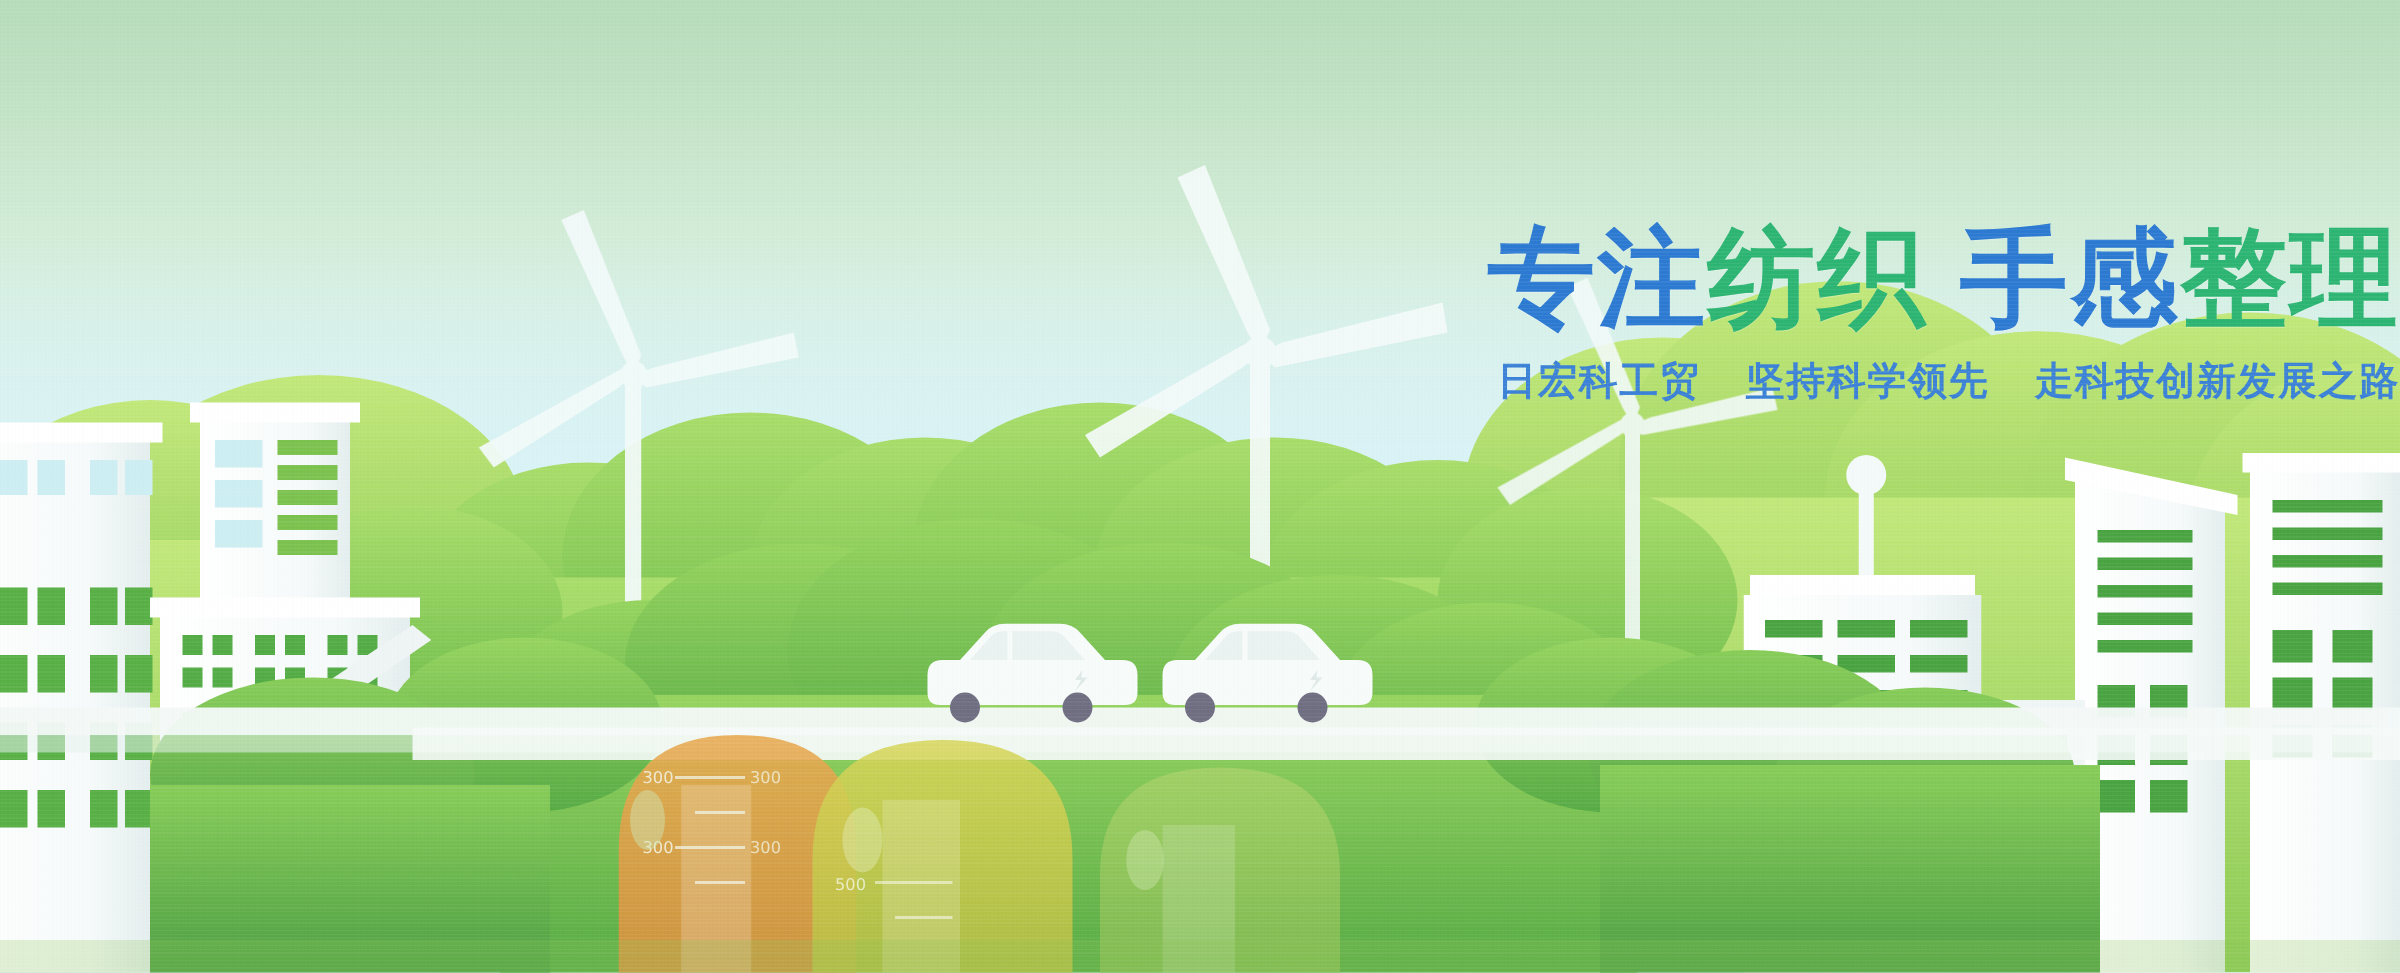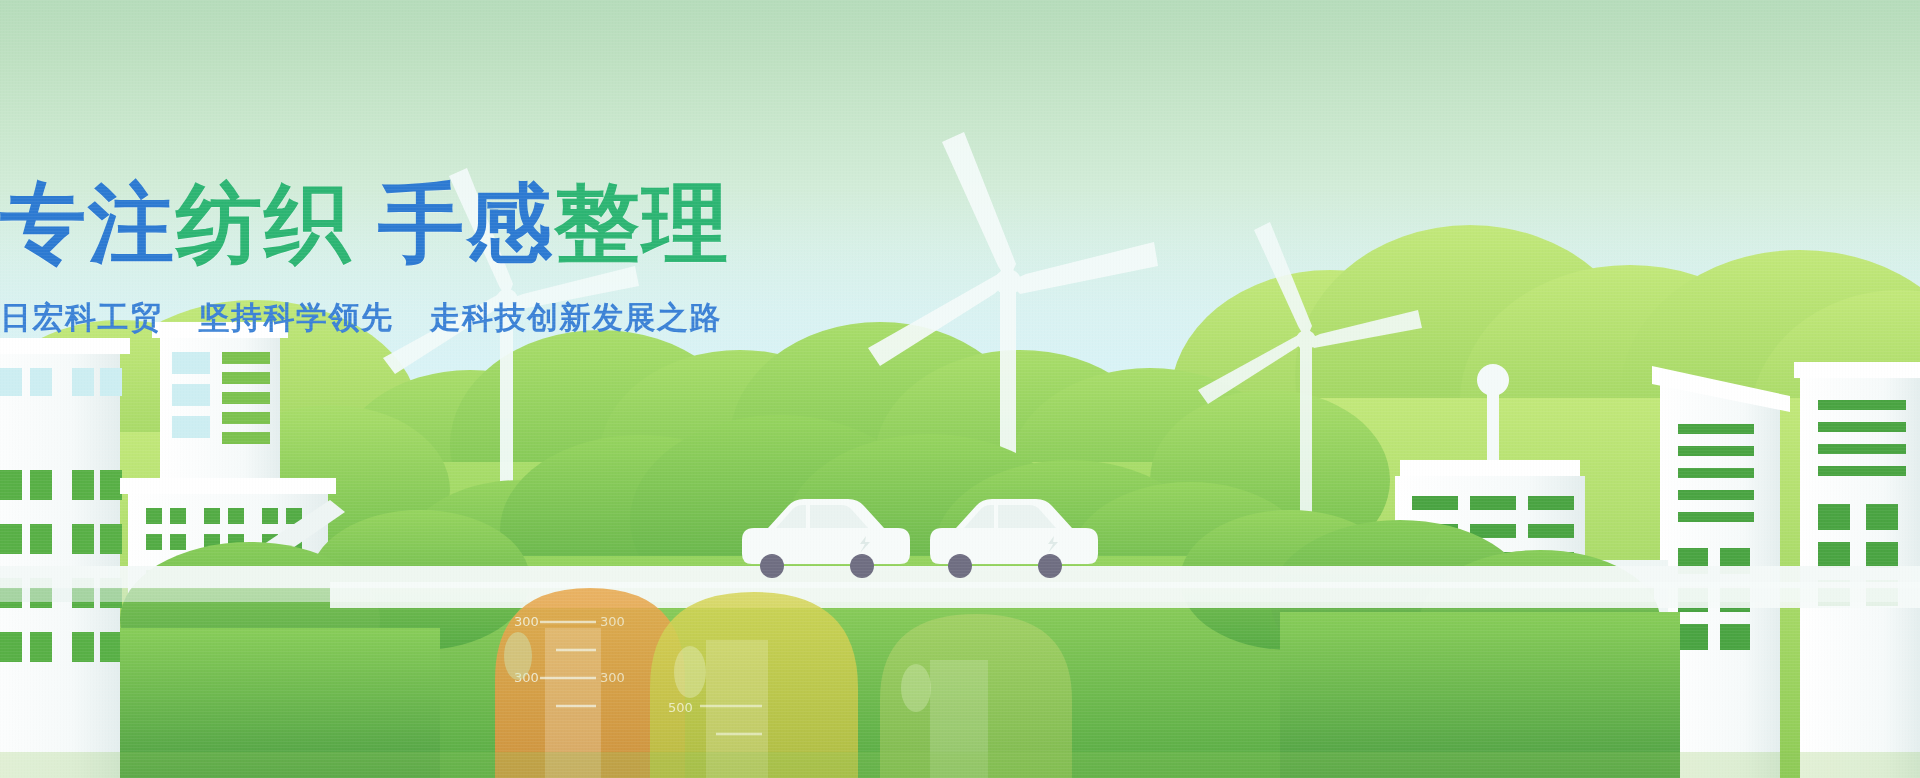--- a/index.html
+++ b/index.html
@@ -28,37 +28,37 @@
     position:absolute;left:0;right:0;top:0;height:470px;
     background:linear-gradient(to bottom,rgba(255,255,255,0) 40%,rgba(214,243,248,.55) 80%,rgba(210,240,247,.8) 100%);
   }
 
   
   .scene{position:absolute;inset:0;width:1920px;height:778px;}
 
   
   .copy{
     position:absolute;left:0;right:0;top:180px;
-    text-align:left;z-index:40;
+    text-align:right;z-index:40;
     pointer-events:none;
   }
   .headline{
     font-size:86px;
     line-height:1.02;
     font-weight:bold;
     letter-spacing:2px;
     white-space:nowrap;
     font-family:"DejaVu Sans","Liberation Sans",sans-serif;
     text-shadow:0 1px 0 rgba(255,255,255,.25);
   }
   .hl-blue{color:#2d7ad2;}
   .hl-green{color:#2db573;}
   .hl-gap{display:inline-block;width:26px;}
   .subline{
-    margin-top:29px;
+    margin-top:16px;
     font-size:31px;
     font-weight:bold;
     color:#3c82d6;
     letter-spacing:1.5px;
     white-space:nowrap;
     font-family:"DejaVu Sans","Liberation Sans",sans-serif;
   }
   .sub-gap{display:inline-block;width:36px;}
 
   

